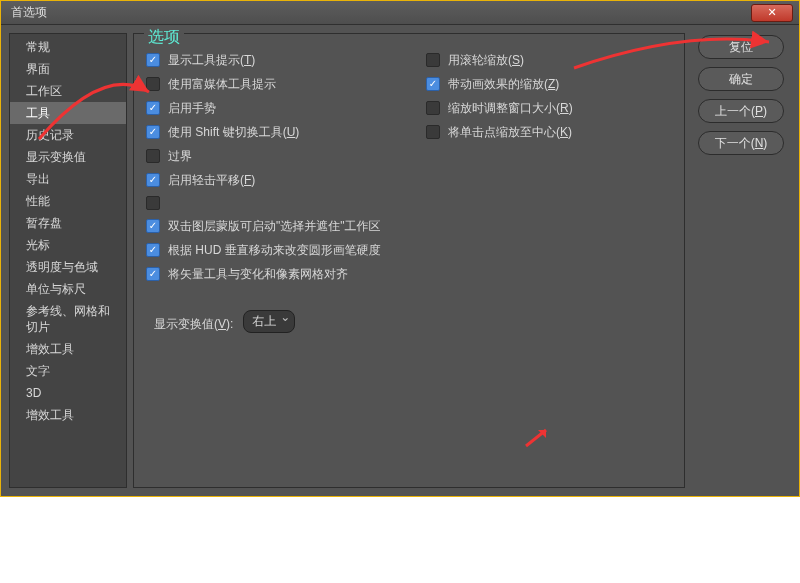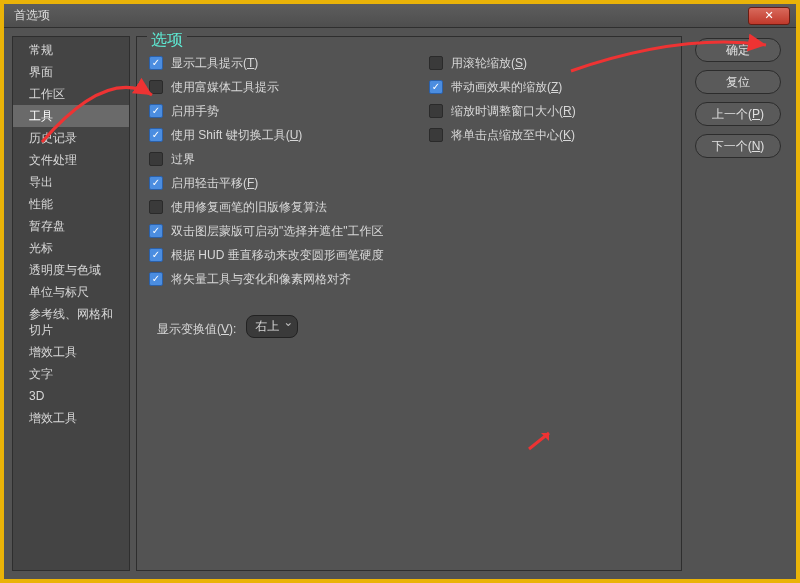--- a/index.html
+++ b/index.html
@@ -4,23 +4,23 @@
 <style>
 * { margin: 0; padding: 0; box-sizing: border-box; }
 body {
   font-family: "Microsoft YaHei", "SimSun", sans-serif;
   font-size: 12px;
   background: #fff;
   overflow: hidden;
 }
 .window {
   width: 800px;
-  height: 583px;
+  height: 497px;
   background: #535353;
-  border: 4px solid #eab308;
+  border: 1px solid #eab308;
   display: flex;
   flex-direction: column;
   color: #e0e0e0;
 }
 .titlebar {
   height: 24px;
   background: linear-gradient(#5d5d5d, #4e4e4e);
   display: flex;
   align-items: center;
   padding: 0 6px 0 10px;
@@ -183,21 +183,21 @@
   </div>
 
   <div class="body-area">
 
     <div class="sidebar">
       <div class="sidebar-item"><span>常规</span></div>
       <div class="sidebar-item"><span>界面</span></div>
       <div class="sidebar-item"><span>工作区</span></div>
       <div class="sidebar-item selected"><span>工具</span></div>
       <div class="sidebar-item"><span>历史记录</span></div>
-      <div class="sidebar-item"><span>文件处理</span></div>
+      <div class="sidebar-item"><span>显示变换值</span></div>
       <div class="sidebar-item"><span>导出</span></div>
       <div class="sidebar-item"><span>性能</span></div>
       <div class="sidebar-item"><span>暂存盘</span></div>
       <div class="sidebar-item"><span>光标</span></div>
       <div class="sidebar-item"><span>透明度与色域</span></div>
       <div class="sidebar-item"><span>单位与标尺</span></div>
       <div class="sidebar-item"><span>参考线、网格和切片</span></div>
       <div class="sidebar-item"><span>增效工具</span></div>
       <div class="sidebar-item"><span>文字</span></div>
       <div class="sidebar-item"><span>3D</span></div>
@@ -228,21 +228,20 @@
           <div class="chk-row">
               <span class="chk"></span>
               <span>过界</span>
             </div>
           <div class="chk-row">
               <span class="chk checked"></span>
               <span><span>启用轻击平移(</span><span class="hotkey">F</span><span>)</span></span>
             </div>
           <div class="chk-row">
               <span class="chk"></span>
-              <span>使用修复画笔的旧版修复算法</span>
             </div>
           <div class="chk-row">
               <span class="chk checked"></span>
               <span>双击图层蒙版可启动"选择并遮住"工作区</span>
             </div>
           <div class="chk-row">
               <span class="chk checked"></span>
               <span>根据 HUD 垂直移动来改变圆形画笔硬度</span>
             </div>
           <div class="chk-row">
@@ -301,24 +300,24 @@
       <div class="arrow" style="left:390px; top:390px;">
         <svg width="40" height="30">
           <path d="M 2 22 L 22 6" stroke="#e33" stroke-width="3" fill="none"></path>
           <path d="M 22 6 L 14 6 L 22 14 Z" fill="#e33"></path>
         </svg>
       </div>
     </div>
 
     <div class="rightpane">
       <div class="btn">
+          <span>复位</span>
+        </div>
+      <div class="btn">
           <span>确定</span>
-        </div>
-      <div class="btn">
-          <span>复位</span>
         </div>
       <div class="btn">
           <span><span>上一个(</span><span class="hotkey">P</span><span>)</span></span>
         </div>
       <div class="btn">
           <span><span>下一个(</span><span class="hotkey">N</span><span>)</span></span>
         </div>
     </div>
 
   </div>

